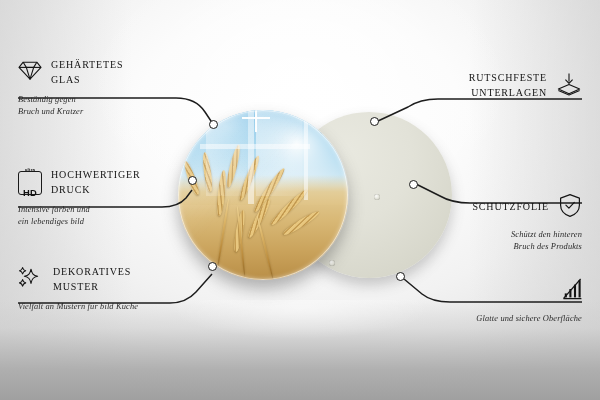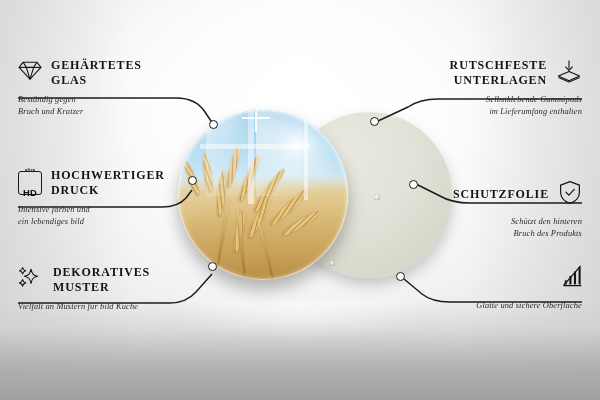--- a/index.html
+++ b/index.html
@@ -110,28 +110,28 @@
   .lines{position:absolute;inset:0;}
   .lines path{fill:none;stroke:#1d1d1d;stroke-width:1.5;}
   .dot{
     position:absolute;width:9px;height:9px;border-radius:50%;
     background:#ffffff;border:1.6px solid #1a1a1a;box-sizing:border-box;
   }
 
   
   .feature{position:absolute;}
   .f-left{text-align:left;}
-  .f-right{text-align:right;}
+  .f-right{text-align:right;margin-top:13px;}
   .f-head{
     display:flex;align-items:center;gap:9px;
   }
   .f-right .f-head{flex-direction:row-reverse;}
   .f-title{
     font-family:"Liberation Serif", serif;
-    font-weight:700;font-size:12px;letter-spacing:.85px;
+    font-weight:400;font-size:10px;letter-spacing:.85px;
     line-height:14.5px;color:#141414;text-transform:uppercase;
     white-space:pre-line;
   }
   .f-sub{
     margin-top:7px;
     font-family:"Liberation Serif", serif;
     font-size:8.4px;line-height:11.5px;color:#2b2b2b;letter-spacing:.15px;
     white-space:pre-line;
     font-style:italic;
   }
@@ -268,22 +268,20 @@
             <path d="M13 1.6v8.2"></path>
             <path d="M9.4 7.6 13 11.4 16.6 7.6"></path>
             <path d="M13 12.4 2.4 17.1 13 21.8 23.6 17.1z"></path>
             <path d="M2.4 19.7 13 24.2 23.6 19.7" transform="translate(0,-1.2)"></path>
           </g>
         </svg>
       </span>
       <span class="f-title">RUTSCHFESTE
 UNTERLAGEN</span>
     </div>
-    <div class="f-sub">Selbstklebende Gummipads
-im Lieferumfang enthalten</div>
   </div>
 
   <div class="feature f-right" style="left:372px;top:180px;width:210px;">
     <div class="f-head">
       <span class="ico">
         <svg width="24" height="25" viewBox="0 0 24 25">
           <g fill="none" stroke="#141414" stroke-width="1.2" stroke-linejoin="round" stroke-linecap="round">
             <path d="M12 1.6 2.6 5.1v7.1c0 5.4 4 9.3 9.4 11.2 5.4-1.9 9.4-5.8 9.4-11.2V5.1z"></path>
             <path d="M7.9 12.2 10.9 15.2 16.3 9.4"></path>
           </g>

